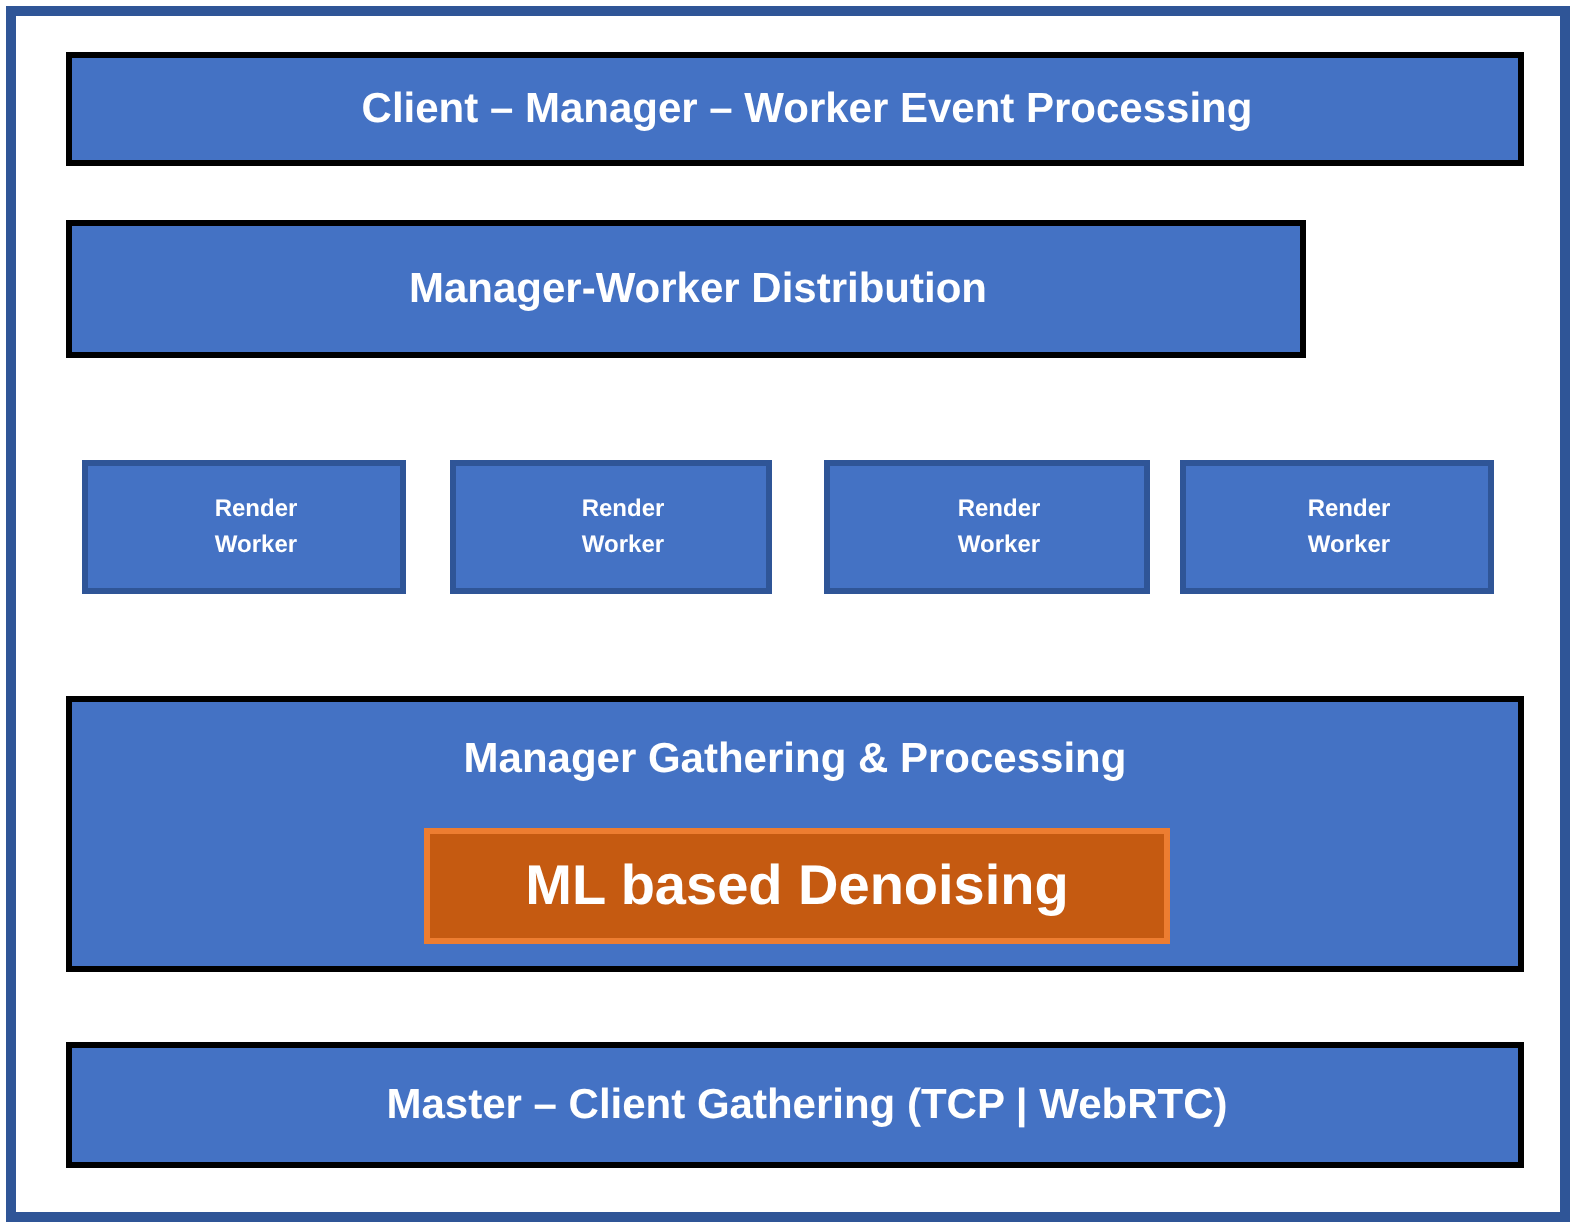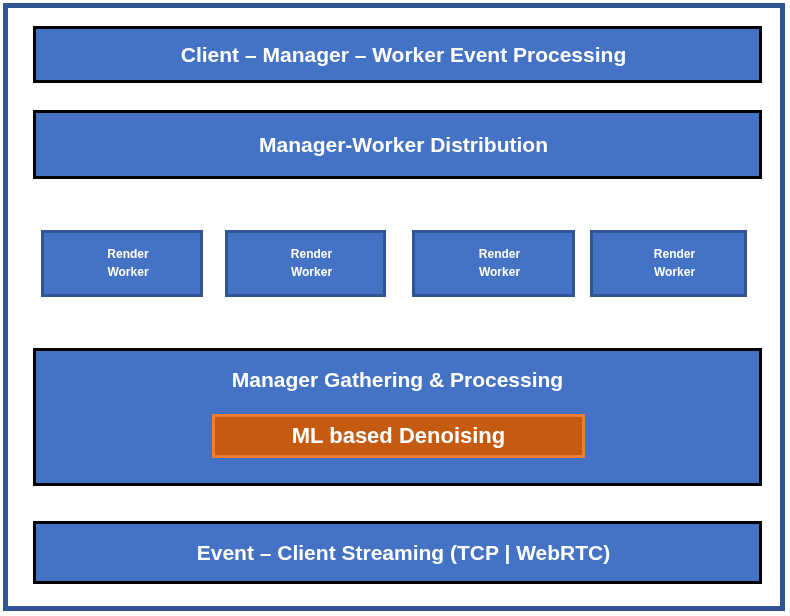--- a/index.html
+++ b/index.html
@@ -52,21 +52,21 @@
   .box-event-processing {
     left: 33px;
     top: 26px;
     width: 729px;
     height: 57px;
     font-size: 21px;
   }
   .box-distribution {
     left: 33px;
     top: 110px;
-    width: 729px;
+    width: 620px;
     height: 69px;
     font-size: 21px;
   }
   .render-worker {
     top: 230px;
     height: 67px;
     font-size: 12px;
     line-height: 1.45;
     white-space: pre-line;
   }
@@ -92,24 +92,24 @@
     justify-content: center;
     font-size: 21px;
     font-weight: bold;
     color: var(--label-color, #ffffff);
     text-align: center;
   }
   .box-denoising {
     left: 176px;
     top: 63px;
     width: 373px;
-    height: 44px;
+    height: 58px;
     background: var(--orange-fill, #c55a11);
     border: 3px solid var(--orange-border, #ed7d31);
-    font-size: 22px;
+    font-size: 28px;
   }
   .box-streaming {
     left: 33px;
     top: 521px;
     width: 729px;
     height: 63px;
     font-size: 21px;
   }
 </style>
 </head>
@@ -148,16 +148,16 @@
   </div>
 
   <div class="box blue-fill black-outline box-gathering">
     <div class="gathering-title">Manager Gathering &amp; Processing</div>
     <div class="box box-denoising">
       <span>ML based Denoising</span>
     </div>
   </div>
 
   <div class="box blue-fill black-outline box-streaming">
-    <span>Event – Client Streaming (TCP | WebRTC)</span>
+    <span>Master – Client Gathering (TCP | WebRTC)</span>
   </div>
 
 </div>
 
 </body></html>

